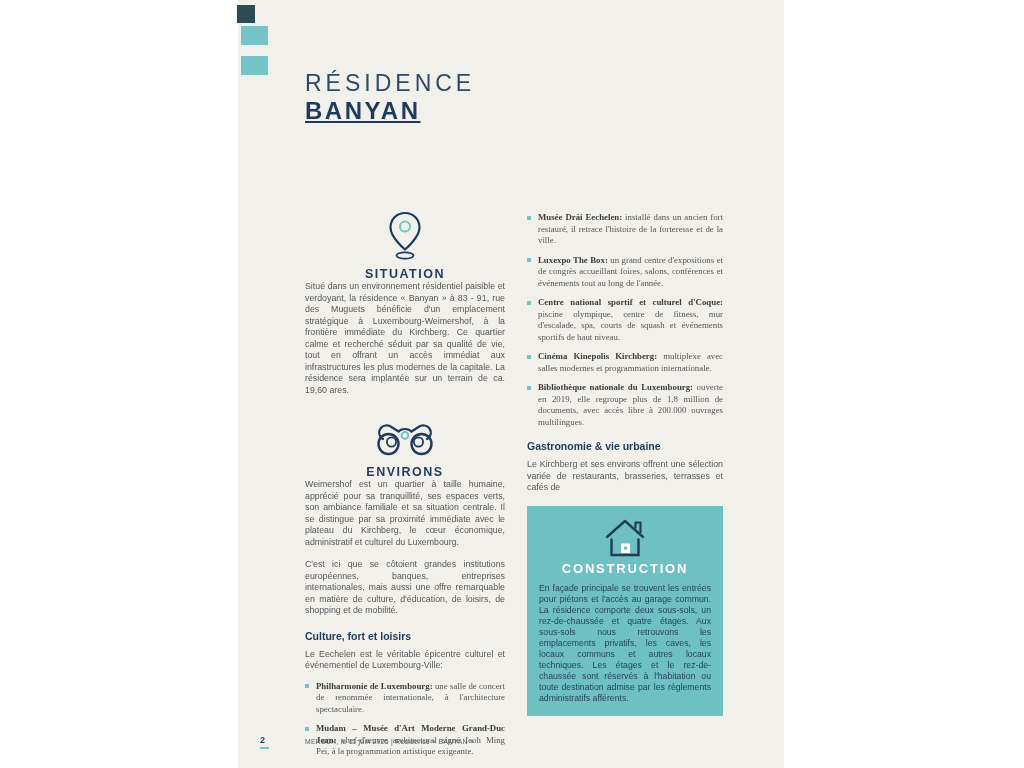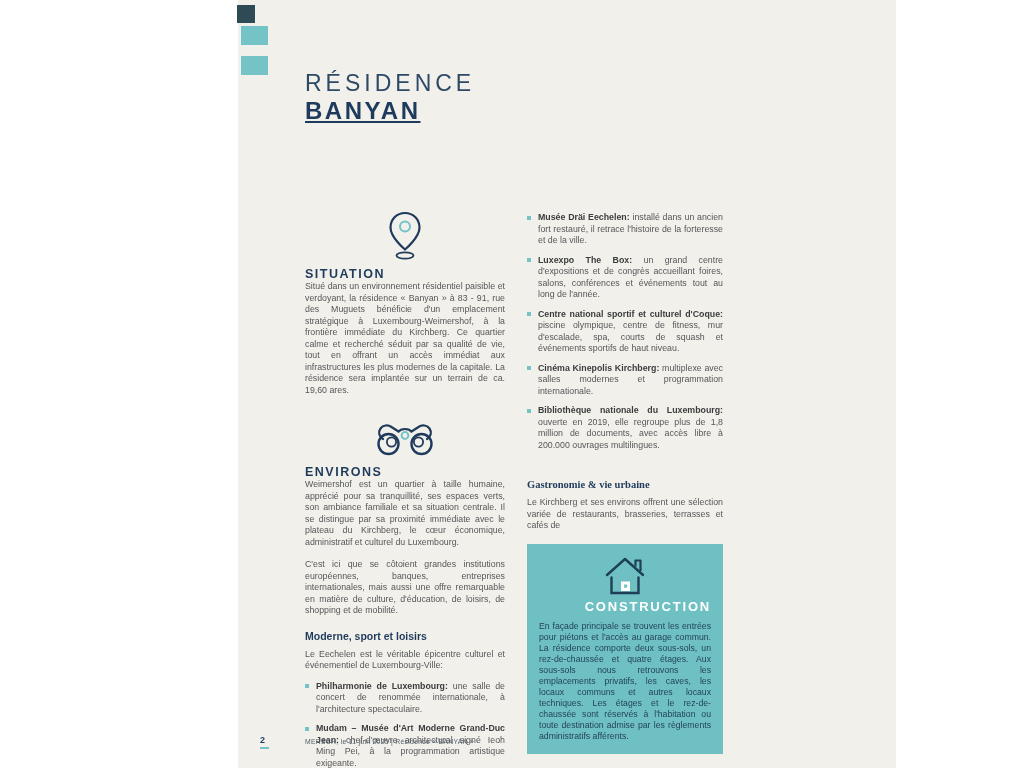--- a/index.html
+++ b/index.html
@@ -4,21 +4,21 @@
 <style>
   html,body{margin:0;padding:0;}
   body{
     width:1024px;height:768px;
     background:#ffffff;
     font-family:"Liberation Sans", sans-serif;
     overflow:hidden;
     position:relative;
   }
   .page{
-    position:absolute;left:238px;top:0;width:658px;height:768px;
+    position:absolute;left:238px;top:0;width:546px;height:768px;
     background:#f2f0ea;
   }
   
   .mark-dark{
     position:absolute;left:-1px;top:5px;width:18px;height:18px;
     background:#2e4a55;
   }
   .mark-teal1{position:absolute;left:3px;top:26px;width:27px;height:19px;background:#74c3c6;}
   .mark-teal2{position:absolute;left:3px;top:56px;width:27px;height:19px;background:#74c3c6;}
 
@@ -28,47 +28,47 @@
   }
   .title-line2{
     font-size:24px;font-weight:700;letter-spacing:2.5px;line-height:28px;color:#1e3a5c;text-decoration:underline;
   }
 
   .col-left{position:absolute;left:67px;top:210px;width:200px;}
   .col-right{position:absolute;left:289px;top:212px;width:196px;}
 
   .icon-center{text-align:center;}
   .section-heading{
-    font-size:12.5px;font-weight:700;letter-spacing:1.5px;
+    text-align:center;font-size:12.5px;font-weight:700;letter-spacing:1.5px;
     color:#1e3a5c;margin-top:7px;
   }
   .body-text{
     font-size:8.8px;line-height:11.5px;color:#55565a;
     text-align:justify;
   }
   .sub-heading{
     font-size:10.5px;font-weight:700;color:#1e3a5c;margin-top:13px;
   }
   .intro-text{font-size:8.8px;line-height:11.5px;color:#55565a;margin-top:7px;text-align:justify;}
 
   .bullet-list{margin-top:9px;}
   .bullet-item{display:flex;margin-bottom:8px;}
   .bullet-marker{
     flex:0 0 4px;width:4px;height:4px;background:#74c3c6;margin-top:3.5px;margin-right:7px;
   }
   .bullet-body{
-    font-size:8.8px;line-height:11.5px;color:#55565a;text-align:justify;flex:1;
+    font-size:8.8px;line-height:11.5px;color:#55565a;text-align:justify;flex:1;font-family:Liberation Serif, serif;
   }
   .bullet-label{font-weight:700;color:#3b3c3e;}
 
   .construction-box{
     margin-top:12px;background:#6fc0c3;padding:10px 12px 12px 12px;
   }
   .construction-heading{
-    text-align:right;font-size:13px;font-weight:700;letter-spacing:1.8px;
+    text-align:center;font-size:13px;font-weight:700;letter-spacing:1.8px;
     color:#ffffff;margin-top:3px;
   }
   .construction-text{
     font-size:8.7px;line-height:11px;color:#1f3f56;text-align:justify;margin-top:7px;
   }
 
   .footer-pagenum{
     position:absolute;left:22px;top:735px;font-size:9px;font-weight:700;color:#1e3a5c;
   }
   .footer-pagenum .pn-bar{
@@ -114,21 +114,21 @@
         <circle cx="47.5" cy="28" r="10" fill="none" stroke="#1e3a5c" stroke-width="2.4"></circle>
         <circle cx="17.5" cy="26" r="4.6" fill="none" stroke="#1e3a5c" stroke-width="1.8"></circle>
         <circle cx="44.5" cy="26" r="4.6" fill="none" stroke="#1e3a5c" stroke-width="1.8"></circle>
         <circle cx="31" cy="19.5" r="3.4" fill="none" stroke="#74c3c6" stroke-width="2"></circle>
       </svg>
     </div>
     <div class="section-heading">ENVIRONS</div>
     <div class="body-text">Weimershof est un quartier à taille humaine, apprécié pour sa tranquillité, ses espaces verts, son ambiance familiale et sa situation centrale. Il se distingue par sa proximité immédiate avec le plateau du Kirchberg, le cœur économique, administratif et culturel du Luxembourg.</div>
     <div class="body-text" style="margin-top:11px;">C'est ici que se côtoient grandes institutions européennes, banques, entreprises internationales, mais aussi une offre remarquable en matière de culture, d'éducation, de loisirs, de shopping et de mobilité.</div>
 
-    <div class="sub-heading">Moderne, sport et loisirs</div>
+    <div class="sub-heading">Culture, fort et loisirs</div>
     <div class="intro-text">Le Eechelen est le véritable épicentre culturel et événementiel de Luxembourg-Ville:</div>
 
     <div class="bullet-list">
 
         <div class="bullet-item">
           <span class="bullet-marker"></span>
           <span class="bullet-body"><b class="bullet-label">Philharmonie de Luxembourg:</b><span> une salle de concert de renommée internationale, à l'architecture spectaculaire.</span></span>
         </div>
 
         <div class="bullet-item">
@@ -162,21 +162,21 @@
           <span class="bullet-body"><b class="bullet-label">Cinéma Kinepolis Kirchberg:</b><span> multiplexe avec salles modernes et programmation internationale.</span></span>
         </div>
 
         <div class="bullet-item">
           <span class="bullet-marker"></span>
           <span class="bullet-body"><b class="bullet-label">Bibliothèque nationale du Luxembourg:</b><span> ouverte en 2019, elle regroupe plus de 1,8 million de documents, avec accès libre à 200.000 ouvrages multilingues.</span></span>
         </div>
 
       </div>
 
-    <div class="sub-heading" style="margin-top:28px;font-family:Liberation Serif, serif;">Gastronomie &amp; vie urbaine</div>
+    <div class="sub-heading" style="margin-top:12px;">Gastronomie &amp; vie urbaine</div>
     <div class="intro-text">Le Kirchberg et ses environs offrent une sélection variée de restaurants, brasseries, terrasses et cafés de</div>
 
     <div class="construction-box">
       <div class="icon-center">
         <svg width="46" height="42" viewBox="0 0 46 42">
           <path d="M33.5 12.5 L33.5 6.5 L38.5 6.5 L38.5 17" fill="none" stroke="#1f3f56" stroke-width="2.2" stroke-linejoin="round"></path>
           <path d="M5 21 L23 5 L41 21" fill="none" stroke="#1f3f56" stroke-width="2.4" stroke-linecap="round" stroke-linejoin="round"></path>
           <path d="M9.5 23.5 L9.5 39 L36.5 39 L36.5 23.5" fill="none" stroke="#1f3f56" stroke-width="2.4" stroke-linecap="round"></path>
           <rect x="19" y="27.5" width="9" height="9.5" fill="#ffffff"></rect>
           <rect x="22" y="30.5" width="3.2" height="3.2" fill="#74c3c6"></rect>

